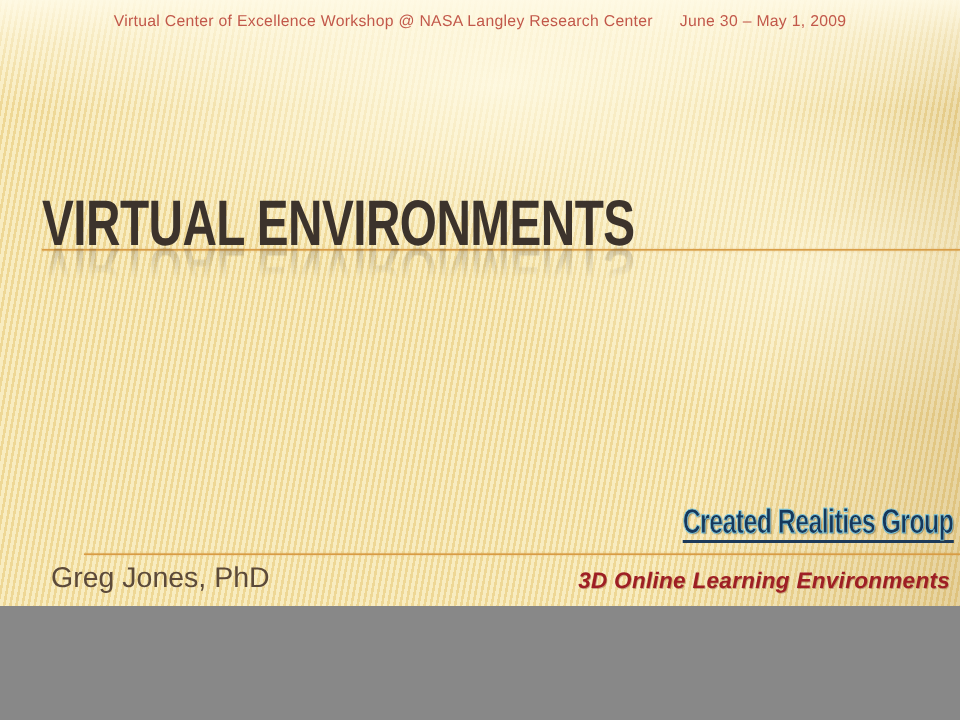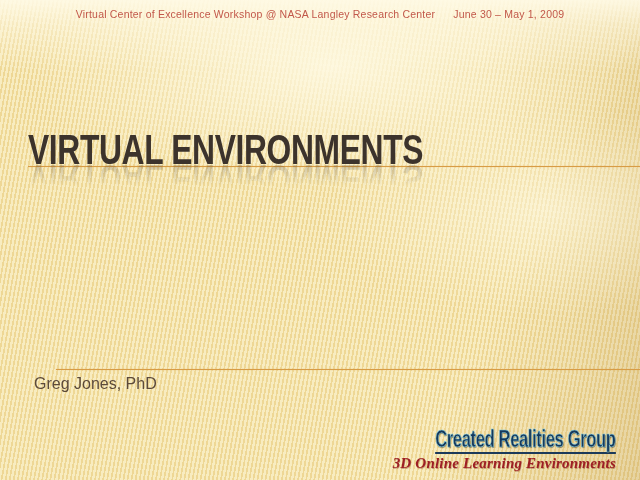--- a/index.html
+++ b/index.html
@@ -4,21 +4,21 @@
 <style>
   html, body {
     margin: 0;
     padding: 0;
     background: #888;
     font-family: "Liberation Sans", sans-serif;
   }
   .slide {
     position: relative;
     width: 640px;
-    height: 480px;
+    height: 404px;
     overflow: hidden;
     
     background:
       linear-gradient(to bottom, rgba(255,250,230,0.92) 0px, rgba(255,250,230,0.5) 26px, rgba(255,250,230,0) 72px),
       radial-gradient(ellipse 430px 170px at 52% 14%, rgba(255,250,228,0.85), rgba(255,250,228,0) 72%),
       radial-gradient(ellipse 320px 150px at 86% 44%, rgba(255,250,228,0.55), rgba(255,250,228,0) 70%),
       linear-gradient(295deg, rgba(170,125,48,0.22), rgba(170,125,48,0) 26%),
       linear-gradient(252deg, rgba(166,122,44,0.10), rgba(166,122,44,0) 22%),
       repeating-linear-gradient(100deg, #eed795 0px, #eed795 1.7px, #f8ecc0 1.7px, #f8ecc0 4px);
     background-color: #f3e2a6;
@@ -84,50 +84,49 @@
     right: 0;
     top: 369px;
     height: 1px;
     background: #d89c45;
     box-shadow: 0 0 1px rgba(216,156,69,0.8);
   }
   .author {
     position: absolute;
     left: 34px;
     top: 375px;
-    font-size: 16px;
+    font-size: 19px;
     color: #5c4a3a;
     white-space: nowrap;
   }
 
   
   .logo {
     position: absolute;
-    right: 24px;
+    right: 4px;
     bottom: 8px;
-    text-align: right;
   }
   .logo-name {
     display: inline-block;
     font-size: 23px;
     font-weight: bold;
     letter-spacing: -0.5px;
     line-height: 1.0;
     color: #16385c;
     -webkit-text-stroke: 0.6px #7ecbe0;
     text-shadow: 1px 1px 1px rgba(80,55,15,0.55);
     border-bottom: 2px solid #1c3a5a;
     padding-bottom: 1px;
     transform: scaleX(0.72);
     transform-origin: right center;
     white-space: nowrap;
   }
   .logo-tagline {
-    margin-top: 1px;
-    font-family: Liberation Serif, serif;
+    margin-top: 17px;
+    font-family: Liberation Sans, sans-serif;
     font-style: italic;
     font-weight: bold;
     font-size: 15px;
     letter-spacing: 0.2px;
     color: #9e1f24;
     text-shadow: 0.5px 0.5px 0 rgba(120,40,20,0.35);
     white-space: nowrap;
   }
 </style>
 </head>

